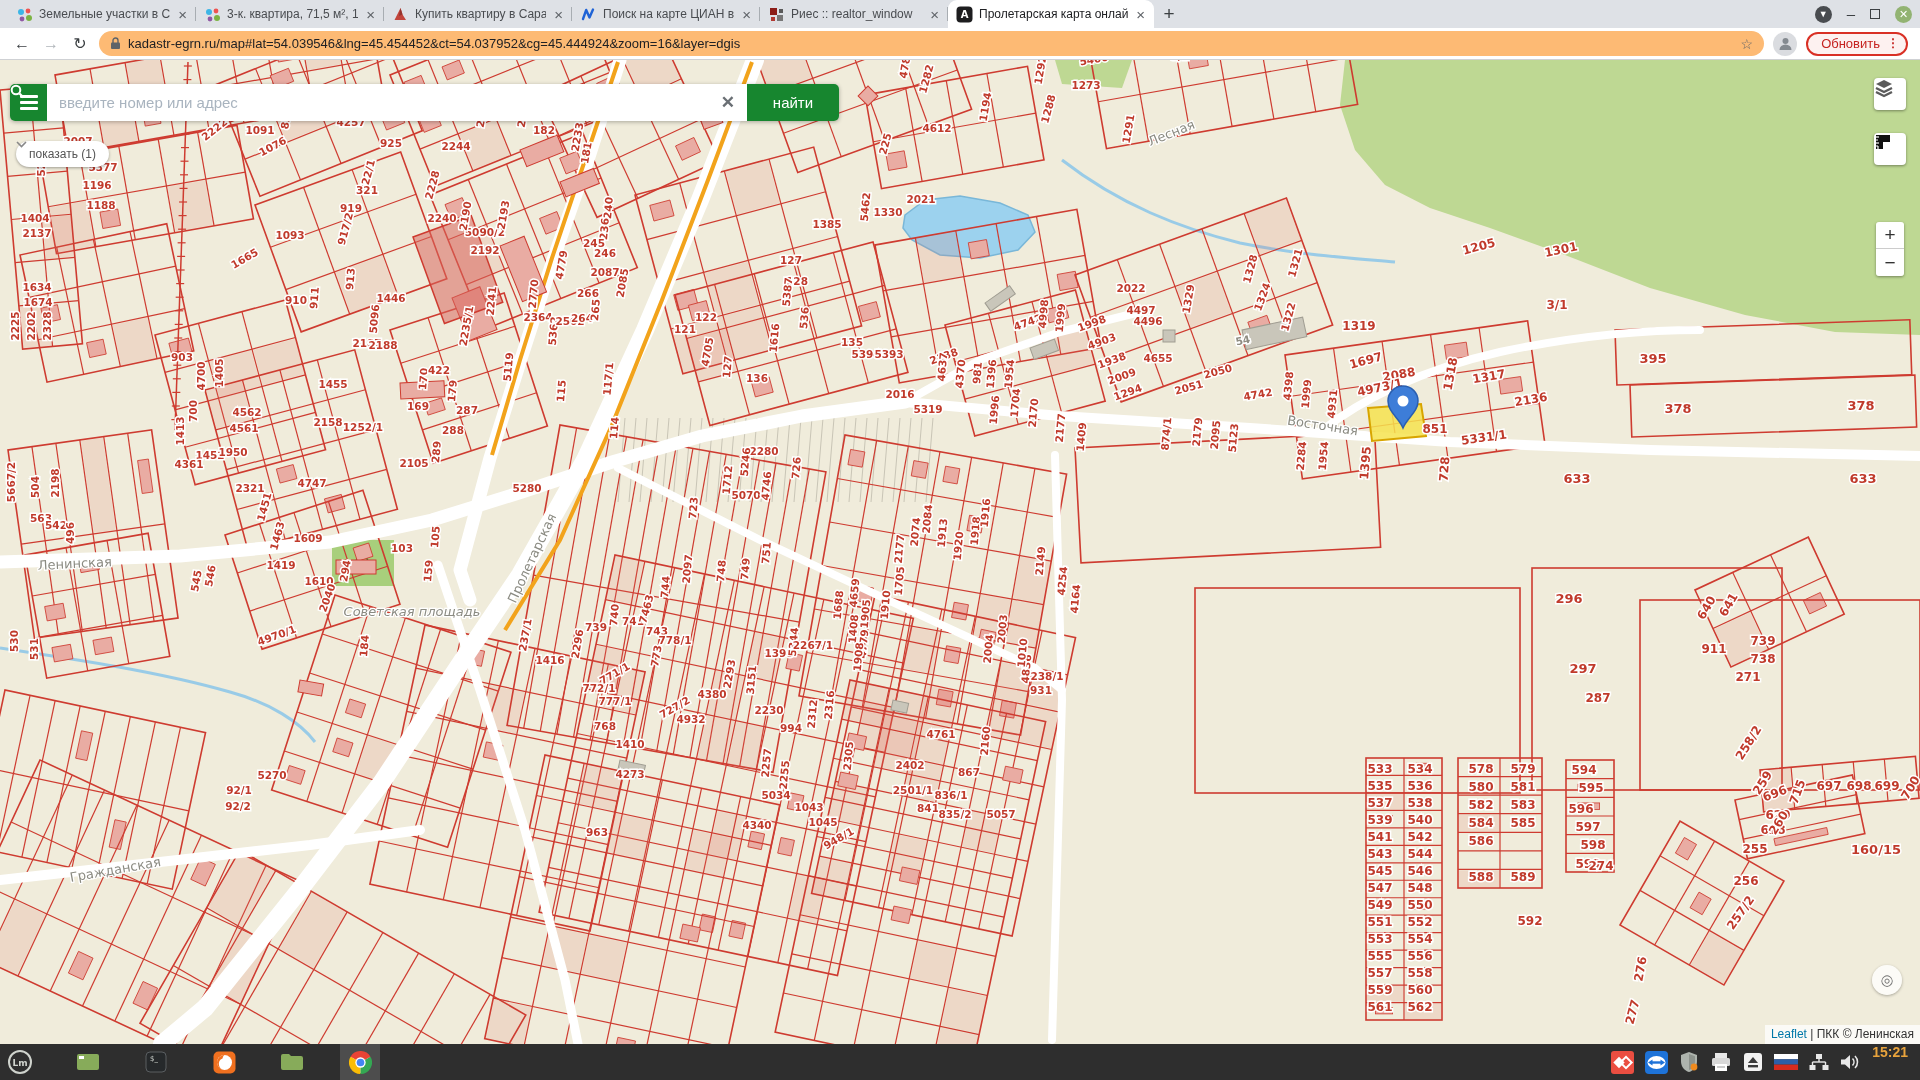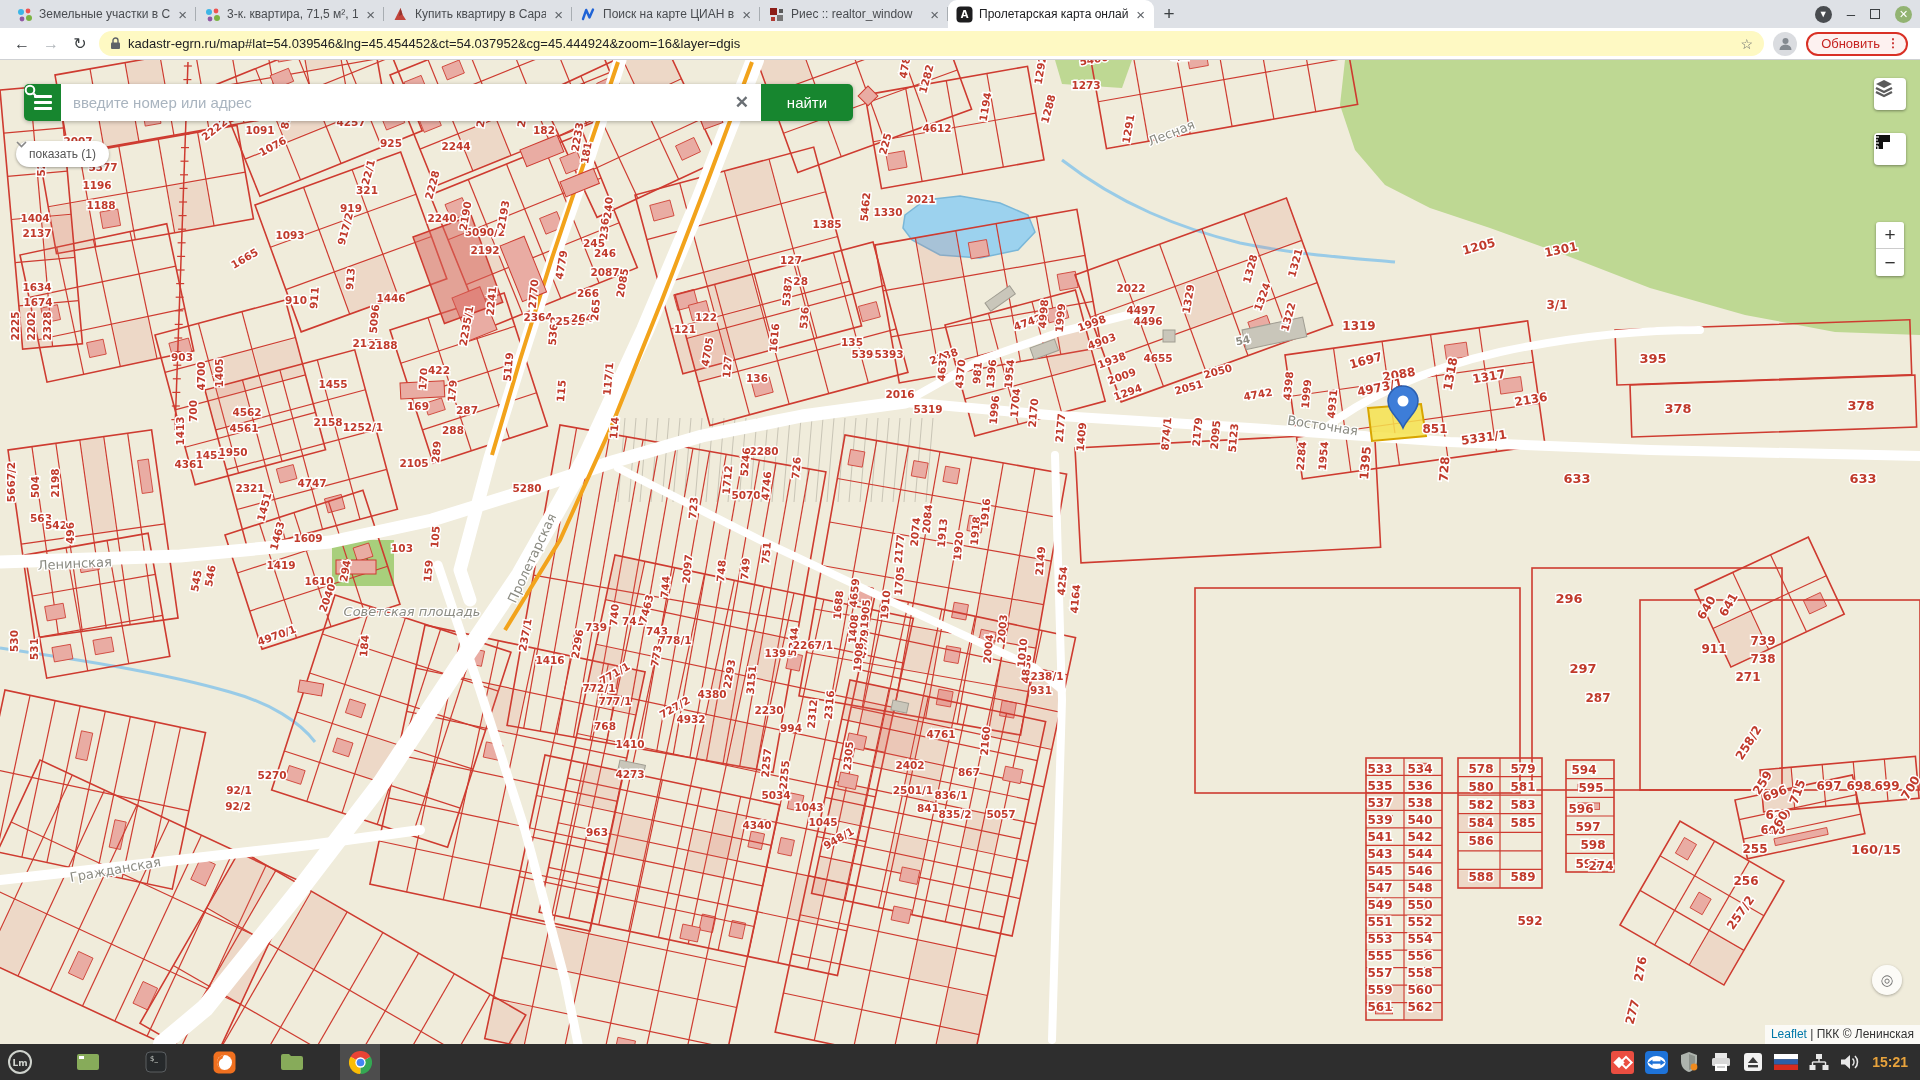--- a/index.html
+++ b/index.html
@@ -15,53 +15,53 @@
   .tclose{color:#5f6368;font-size:15px;padding:0 2px;line-height:1;}
   .newtab{width:30px;display:flex;align-items:center;justify-content:center;font-size:19px;color:#3c4043;}
   .wincontrols{position:absolute;right:8px;top:0;height:28px;display:flex;align-items:center;gap:15px;}
   .wc-menu{width:17px;height:17px;border-radius:50%;background:#494c50;color:#fff;font-size:9px;display:flex;align-items:center;justify-content:center;}
   .wc-min{color:#3c4043;font-size:15px;line-height:10px;}
   .wc-rest{width:10px;height:10px;border:1.6px solid #3c4043;}
   .wc-close{width:17px;height:17px;border-radius:50%;background:#92b372;color:#fff;font-size:11px;line-height:17px;text-align:center;}
   .addressbar{position:absolute;top:28px;left:0;right:0;height:32px;background:#fff;display:flex;align-items:center;gap:9px;padding:0 12px;border-bottom:1px solid #cfd1d4;}
   .navicon{font-size:16px;color:#3c4043;width:20px;text-align:center;}
   .navicon.dim{color:#b0b5ba;}
-  .omnibox{flex:1;height:25px;background:#fef9c3;border-radius:13px;display:flex;align-items:center;gap:7px;padding:0 11px;font-size:13px;color:#202124;}
+  .omnibox{flex:1;height:25px;background:#fdba74;border-radius:13px;display:flex;align-items:center;gap:7px;padding:0 11px;font-size:13px;color:#202124;}
   .urltext{flex:1;overflow:hidden;white-space:nowrap;}
   .star{color:#5f6368;font-size:14px;}
   .avatar{width:24px;height:24px;border-radius:50%;background:#dadce0;display:flex;align-items:center;justify-content:center;}
   .updatebtn{display:flex;align-items:center;gap:7px;border:2px solid #d93025;border-radius:14px;background:#fdf1f0;color:#c5221f;font-size:13px;padding:2px 7px 3px 13px;}
   .upd-dots{color:#c5221f;font-weight:bold;letter-spacing:0;font-size:12px;}
   
   .maparea{position:absolute;top:60px;left:0;width:1920px;height:984px;background:#f0ecdb;overflow:hidden;}
   .maparea svg{position:absolute;left:0;top:0;}
   svg text{font-family:"DejaVu Sans",sans-serif;}
   
-  .searchwrap{position:absolute;left:24px;top:24px;display:flex;height:37px;box-shadow:0 1px 4px rgba(0,0,0,.3);border-radius:5px;}
+  .searchwrap{position:absolute;left:10px;top:24px;display:flex;height:37px;box-shadow:0 1px 4px rgba(0,0,0,.3);border-radius:5px;}
   .hamburger{width:37px;background:#17862f;border-radius:5px 0 0 5px;display:flex;flex-direction:column;align-items:center;justify-content:center;gap:3.5px;}
   .hamburger span{width:18px;height:2.6px;background:#fff;border-radius:1px;}
   .searchbox{width:700px;background:#fff;display:flex;align-items:center;padding:0 10px;}
   .searchbox input{flex:1;border:none;outline:none;font-size:15px;font-family:"Liberation Sans",sans-serif;color:#333;background:transparent;}
   .searchbox input::placeholder{color:#a9b4bf;}
   .clearx{color:#6a6f74;font-size:17px;font-weight:bold;padding:0 2px;}
   .findbtn{width:92px;background:#17862f;border-radius:0 5px 5px 0;display:flex;align-items:center;justify-content:center;gap:6px;color:#fff;font-size:15px;}
   .chip{position:absolute;left:16px;top:81px;height:26px;background:#fff;border-radius:13px;display:flex;align-items:center;gap:7px;padding:0 13px;font-size:12px;color:#555;box-shadow:0 1px 3px rgba(0,0,0,.35);}
   .mapbtn{position:absolute;width:32px;height:32px;background:#fff;border-radius:4px;box-shadow:0 1px 3px rgba(0,0,0,.4);display:flex;align-items:center;justify-content:center;}
   .zoomctl{position:absolute;left:1876px;top:162px;width:28px;box-shadow:0 1px 3px rgba(0,0,0,.4);border-radius:3px;overflow:hidden;}
   .zoomctl div{height:27px;background:#fff;border-bottom:1px solid #ccc;display:flex;align-items:center;justify-content:center;font-size:19px;color:#333;}
   .zoomctl div:last-child{border-bottom:none;}
   .geoloc{position:absolute;left:1872px;top:905px;width:30px;height:30px;border-radius:50%;background:rgba(255,255,255,.78);box-shadow:0 1px 3px rgba(0,0,0,.3);display:flex;align-items:center;justify-content:center;color:#777;font-size:15px;}
   .attribution{position:absolute;right:0;bottom:0;background:rgba(255,255,255,.75);padding:2px 6px 3px;font-size:12px;color:#333;}
   .attribution .lf{color:#0078a8;}
   
   .taskbar{position:absolute;left:0;bottom:0;width:1920px;height:36px;background:#2e2e2e;display:flex;align-items:center;}
   .tb-left{display:flex;height:36px;gap:28px;}
   .tb-item{width:40px;height:36px;display:flex;align-items:center;justify-content:center;}
   .tb-item.active{background:#4d4d4d;}
-  .tb-right{margin-left:auto;display:flex;align-items:center;gap:11px;padding-right:12px;height:36px;}
+  .tb-right{margin-left:auto;display:flex;gap:11px;padding-right:12px;height:36px;}
   .clock{color:#e8a33c;font-size:14px;font-weight:bold;}
 </style>
 </head>
 <body>
 
 <div class="screen">
 
   <div class="tabbar">
     <div style="display:flex;">
         <div class="tab">

